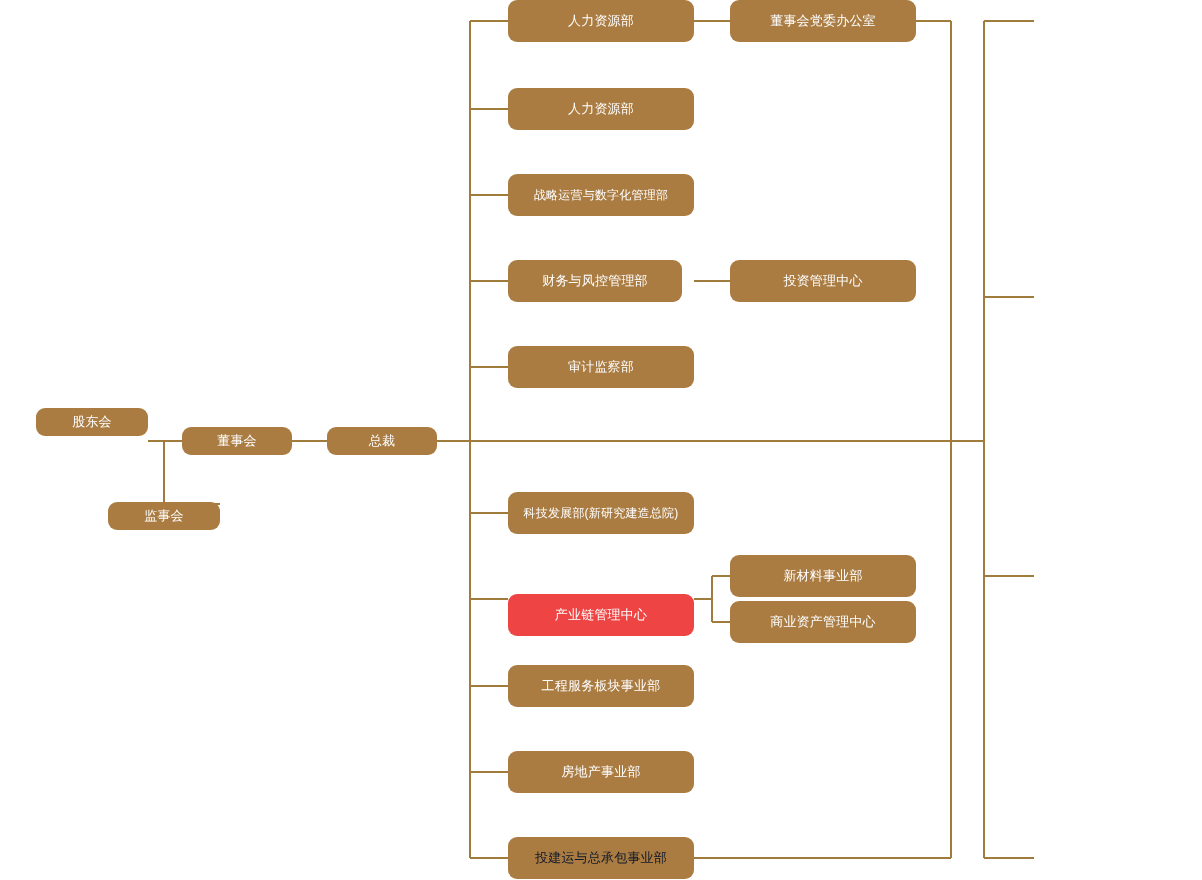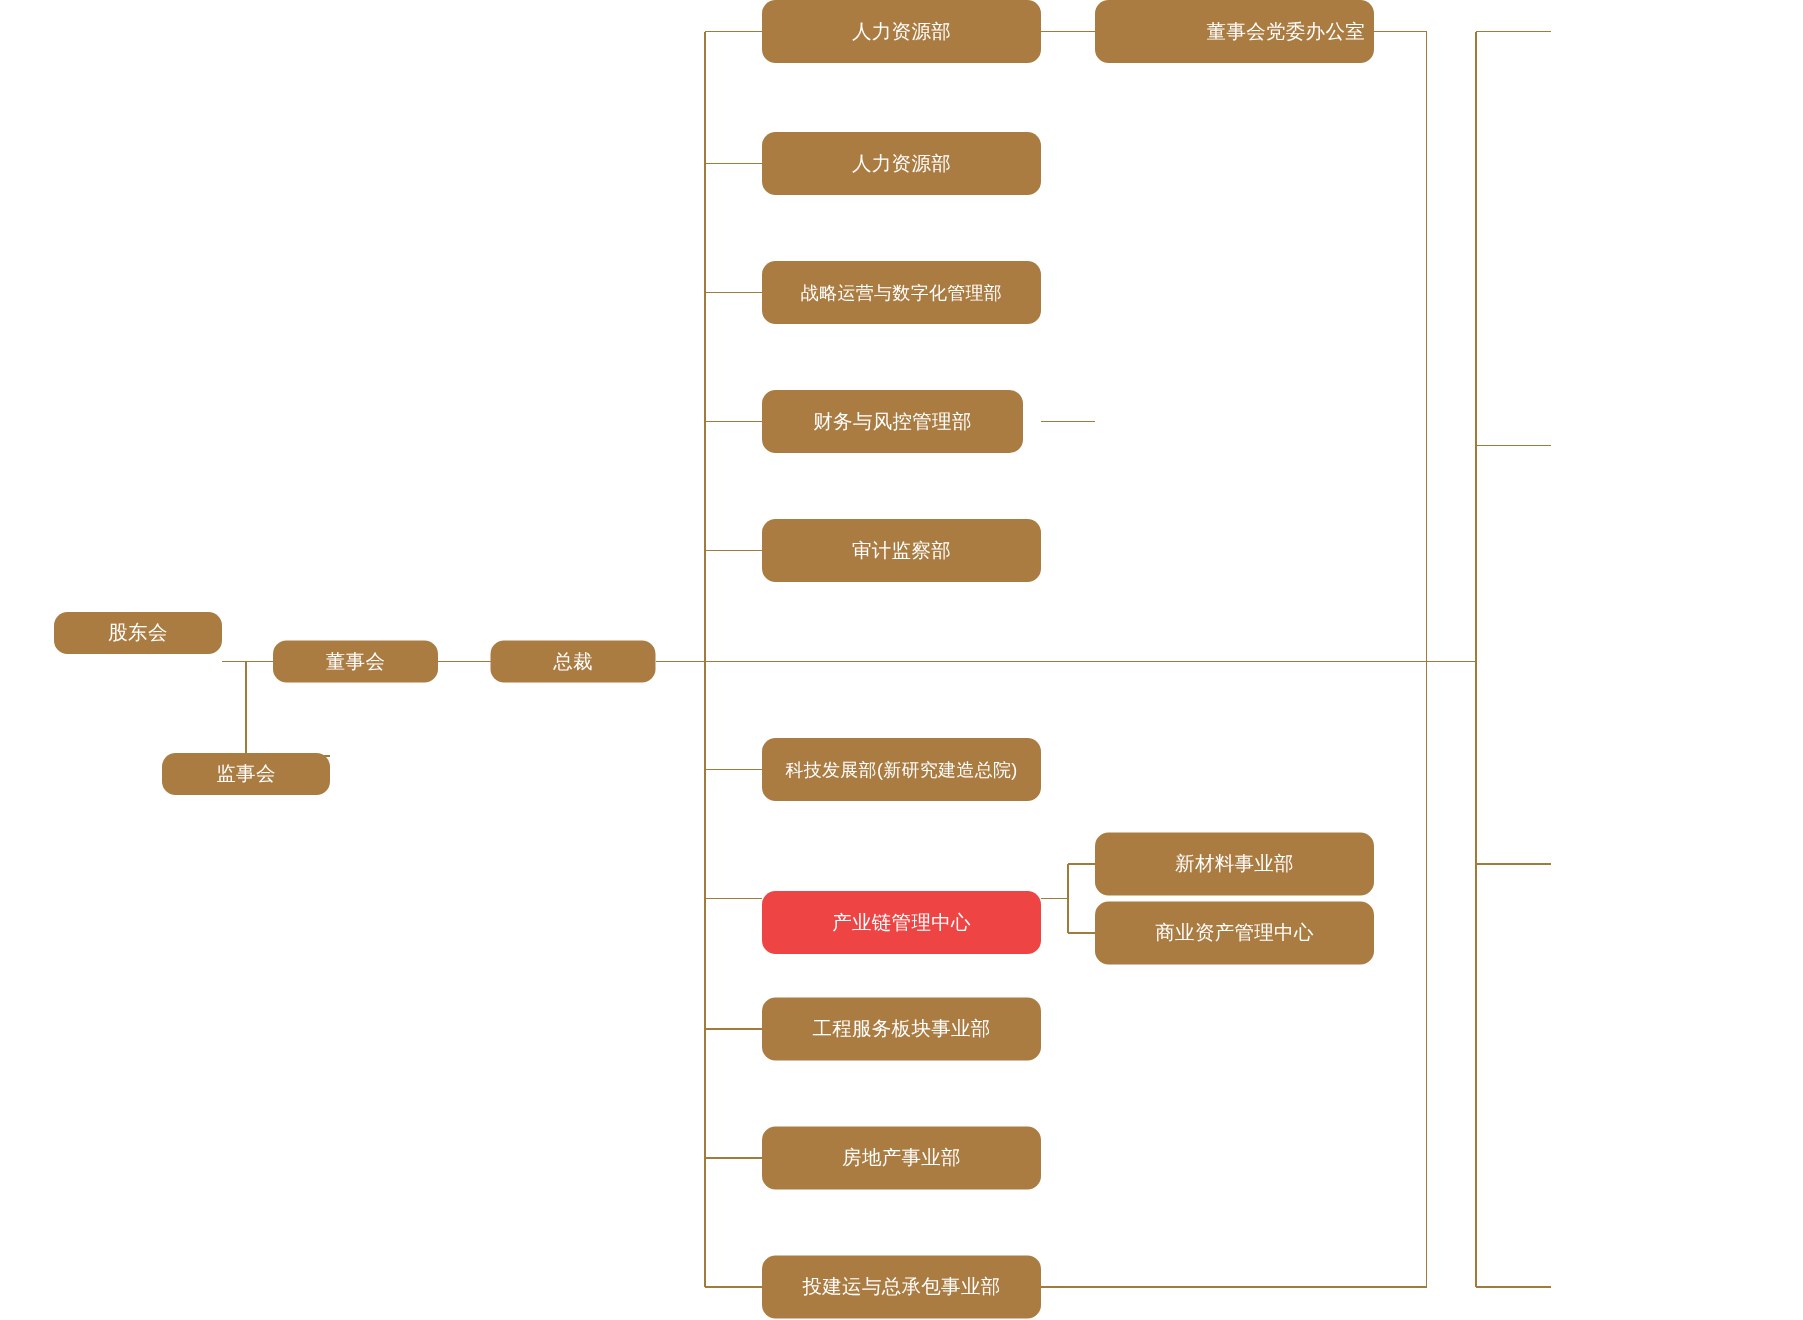--- a/index.html
+++ b/index.html
@@ -109,36 +109,39 @@
   </div>
 
   <div class="node-box" style="left: 327px; top: 427px; width: 110px; height: 28px; background: rgb(170, 124, 66); color: rgb(255, 255, 255);">
     <span>总裁</span>
   </div>
 
   <div class="node-box" style="left: 508px; top: 0px; width: 186px; height: 42px; background: rgb(170, 124, 66); color: rgb(255, 255, 255);">
     <span>人力资源部</span>
   </div>
 
-  <div class="node-box" style="left: 730px; top: 0px; width: 186px; height: 42px; background: rgb(170, 124, 66); color: rgb(255, 255, 255); justify-content: flex-end;">
+  <div class="node-box" style="left: 730px; top: 0px; width: 186px; height: 42px; background: rgb(170, 124, 66); color: rgb(255, 255, 255);">
     <span>董事会党委办公室</span>
   </div>
 
   <div class="node-box" style="left: 508px; top: 88px; width: 186px; height: 42px; background: rgb(170, 124, 66); color: rgb(255, 255, 255);">
     <span>人力资源部</span>
   </div>
 
   <div class="node-box small-text" style="left: 508px; top: 174px; width: 186px; height: 42px; background: rgb(170, 124, 66); color: rgb(255, 255, 255);">
     <span>战略运营与数字化管理部</span>
   </div>
 
   <div class="node-box" style="left: 508px; top: 260px; width: 174px; height: 42px; background: rgb(170, 124, 66); color: rgb(255, 255, 255);">
     <span>财务与风控管理部</span>
   </div>
 
+  <div class="node-box" style="left: 730px; top: 260px; width: 186px; height: 42px; background: rgb(170, 124, 66); color: rgb(255, 255, 255);">
+    <span>投资管理中心</span>
+  </div>
 
   <div class="node-box" style="left: 508px; top: 346px; width: 186px; height: 42px; background: rgb(170, 124, 66); color: rgb(255, 255, 255);">
     <span>审计监察部</span>
   </div>
 
   <div class="node-box small-text" style="left: 508px; top: 492px; width: 186px; height: 42px; background: rgb(170, 124, 66); color: rgb(255, 255, 255);">
     <span>科技发展部(新研究建造总院)</span>
   </div>
 
   <div class="node-box" style="left: 508px; top: 594px; width: 186px; height: 42px; background: #ef4444; color: rgb(255, 255, 255);">
@@ -154,17 +157,17 @@
   </div>
 
   <div class="node-box" style="left: 508px; top: 751px; width: 186px; height: 42px; background: rgb(170, 124, 66); color: rgb(255, 255, 255);">
     <span>房地产事业部</span>
   </div>
 
   <div class="node-box" style="left: 508px; top: 665px; width: 186px; height: 42px; background: rgb(170, 124, 66); color: rgb(255, 255, 255);">
     <span>工程服务板块事业部</span>
   </div>
 
-  <div class="node-box" style="left: 508px; top: 837px; width: 186px; height: 42px; background: rgb(170, 124, 66); color: #ffffff;">
+  <div class="node-box" style="left: 508px; top: 837px; width: 186px; height: 42px; background: rgb(170, 124, 66); color: #0f172a;">
     <span>投建运与总承包事业部</span>
   </div>
 
 </div>
 
 </body></html>

